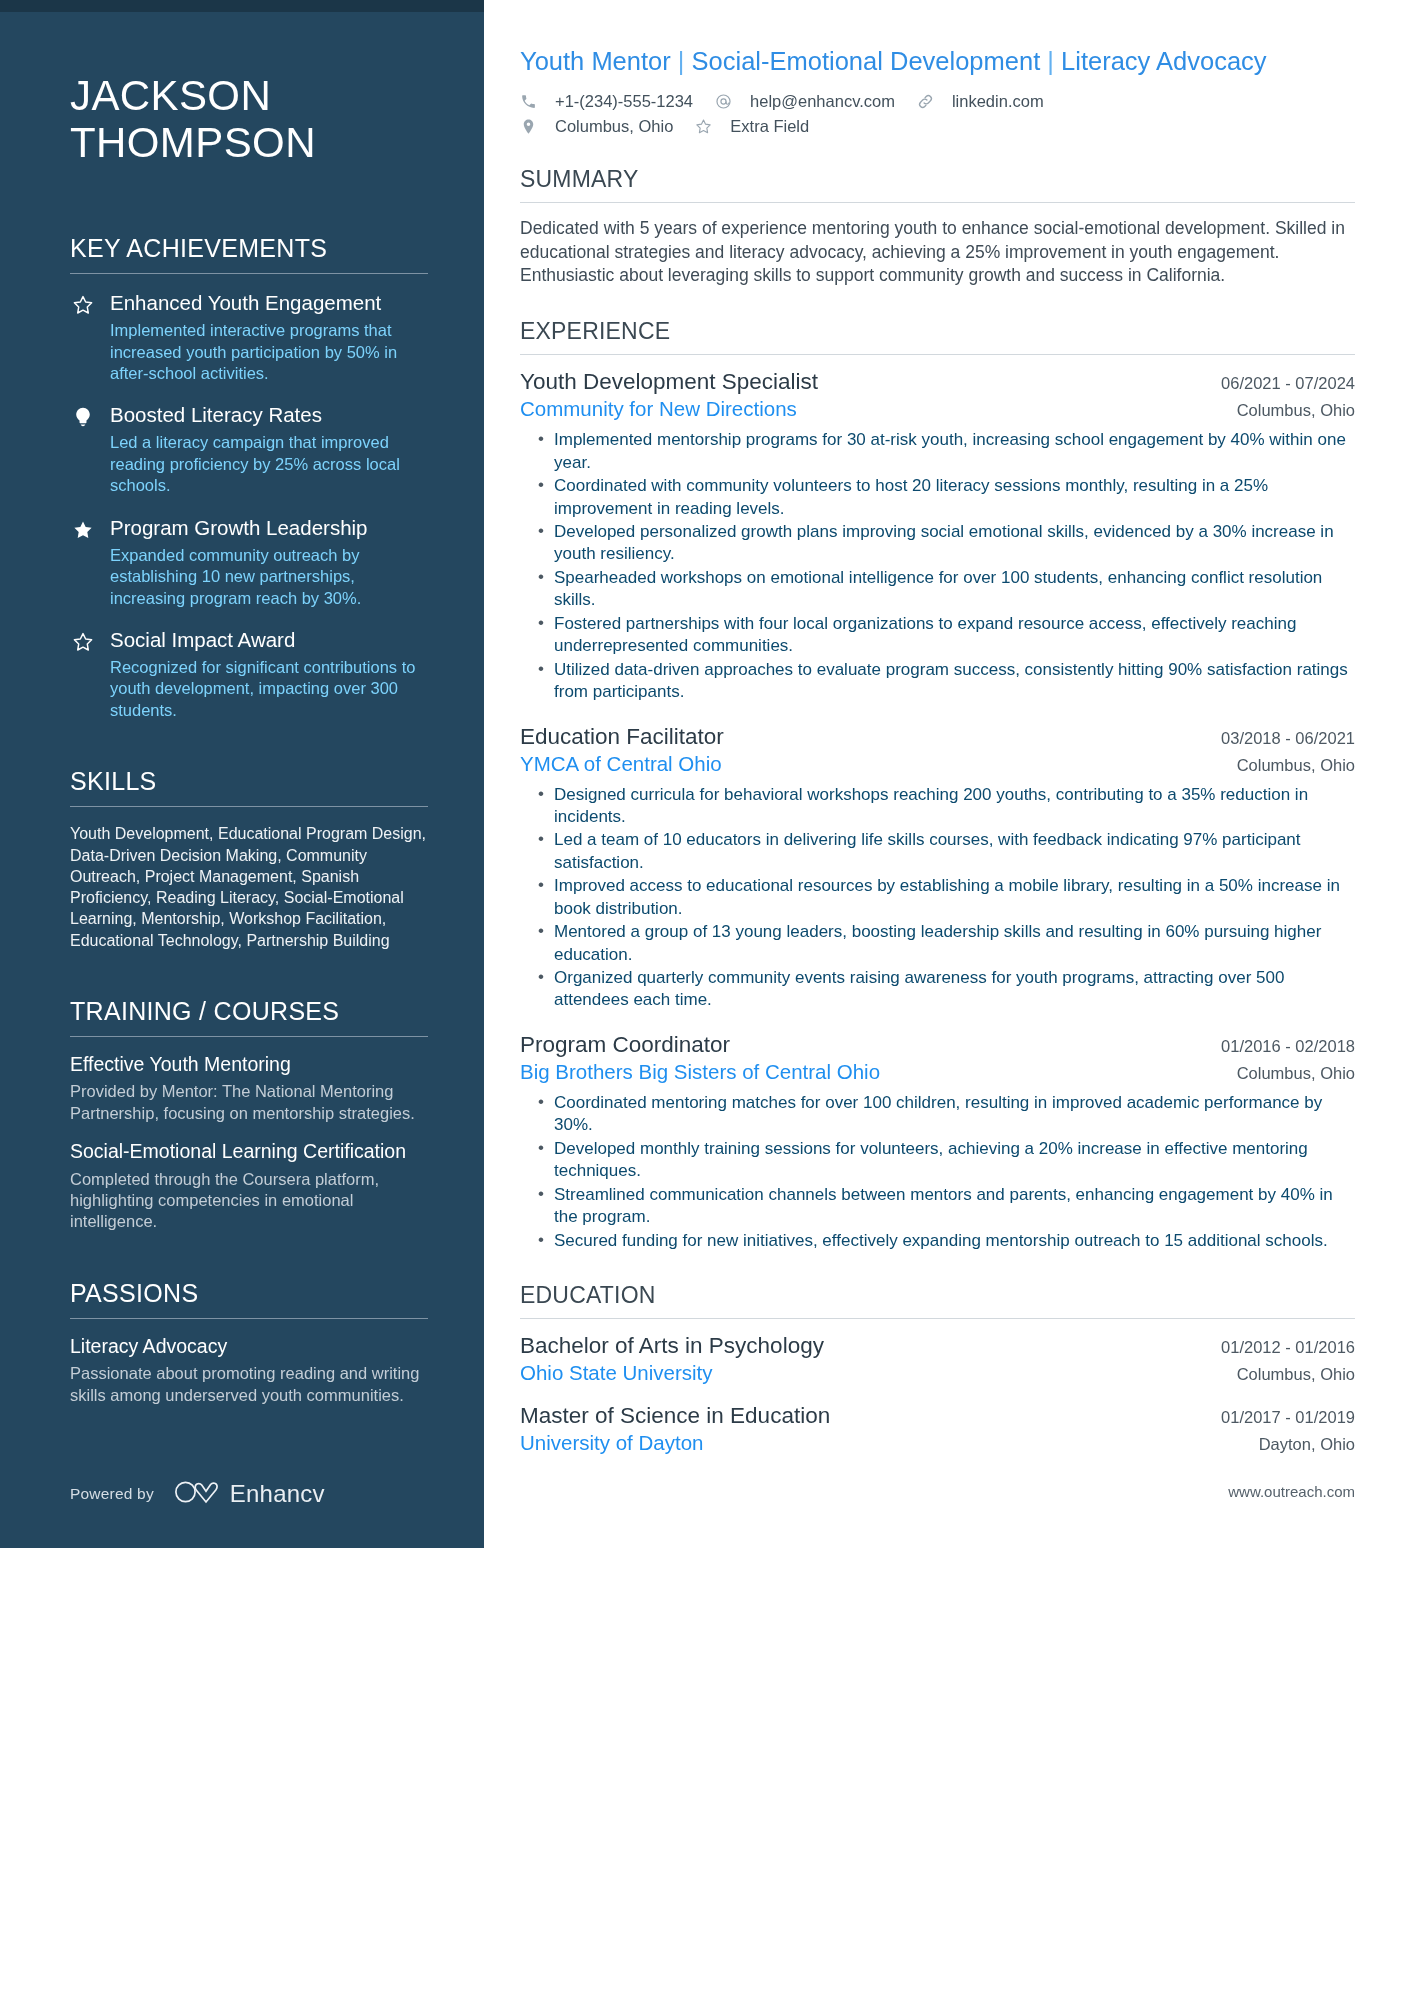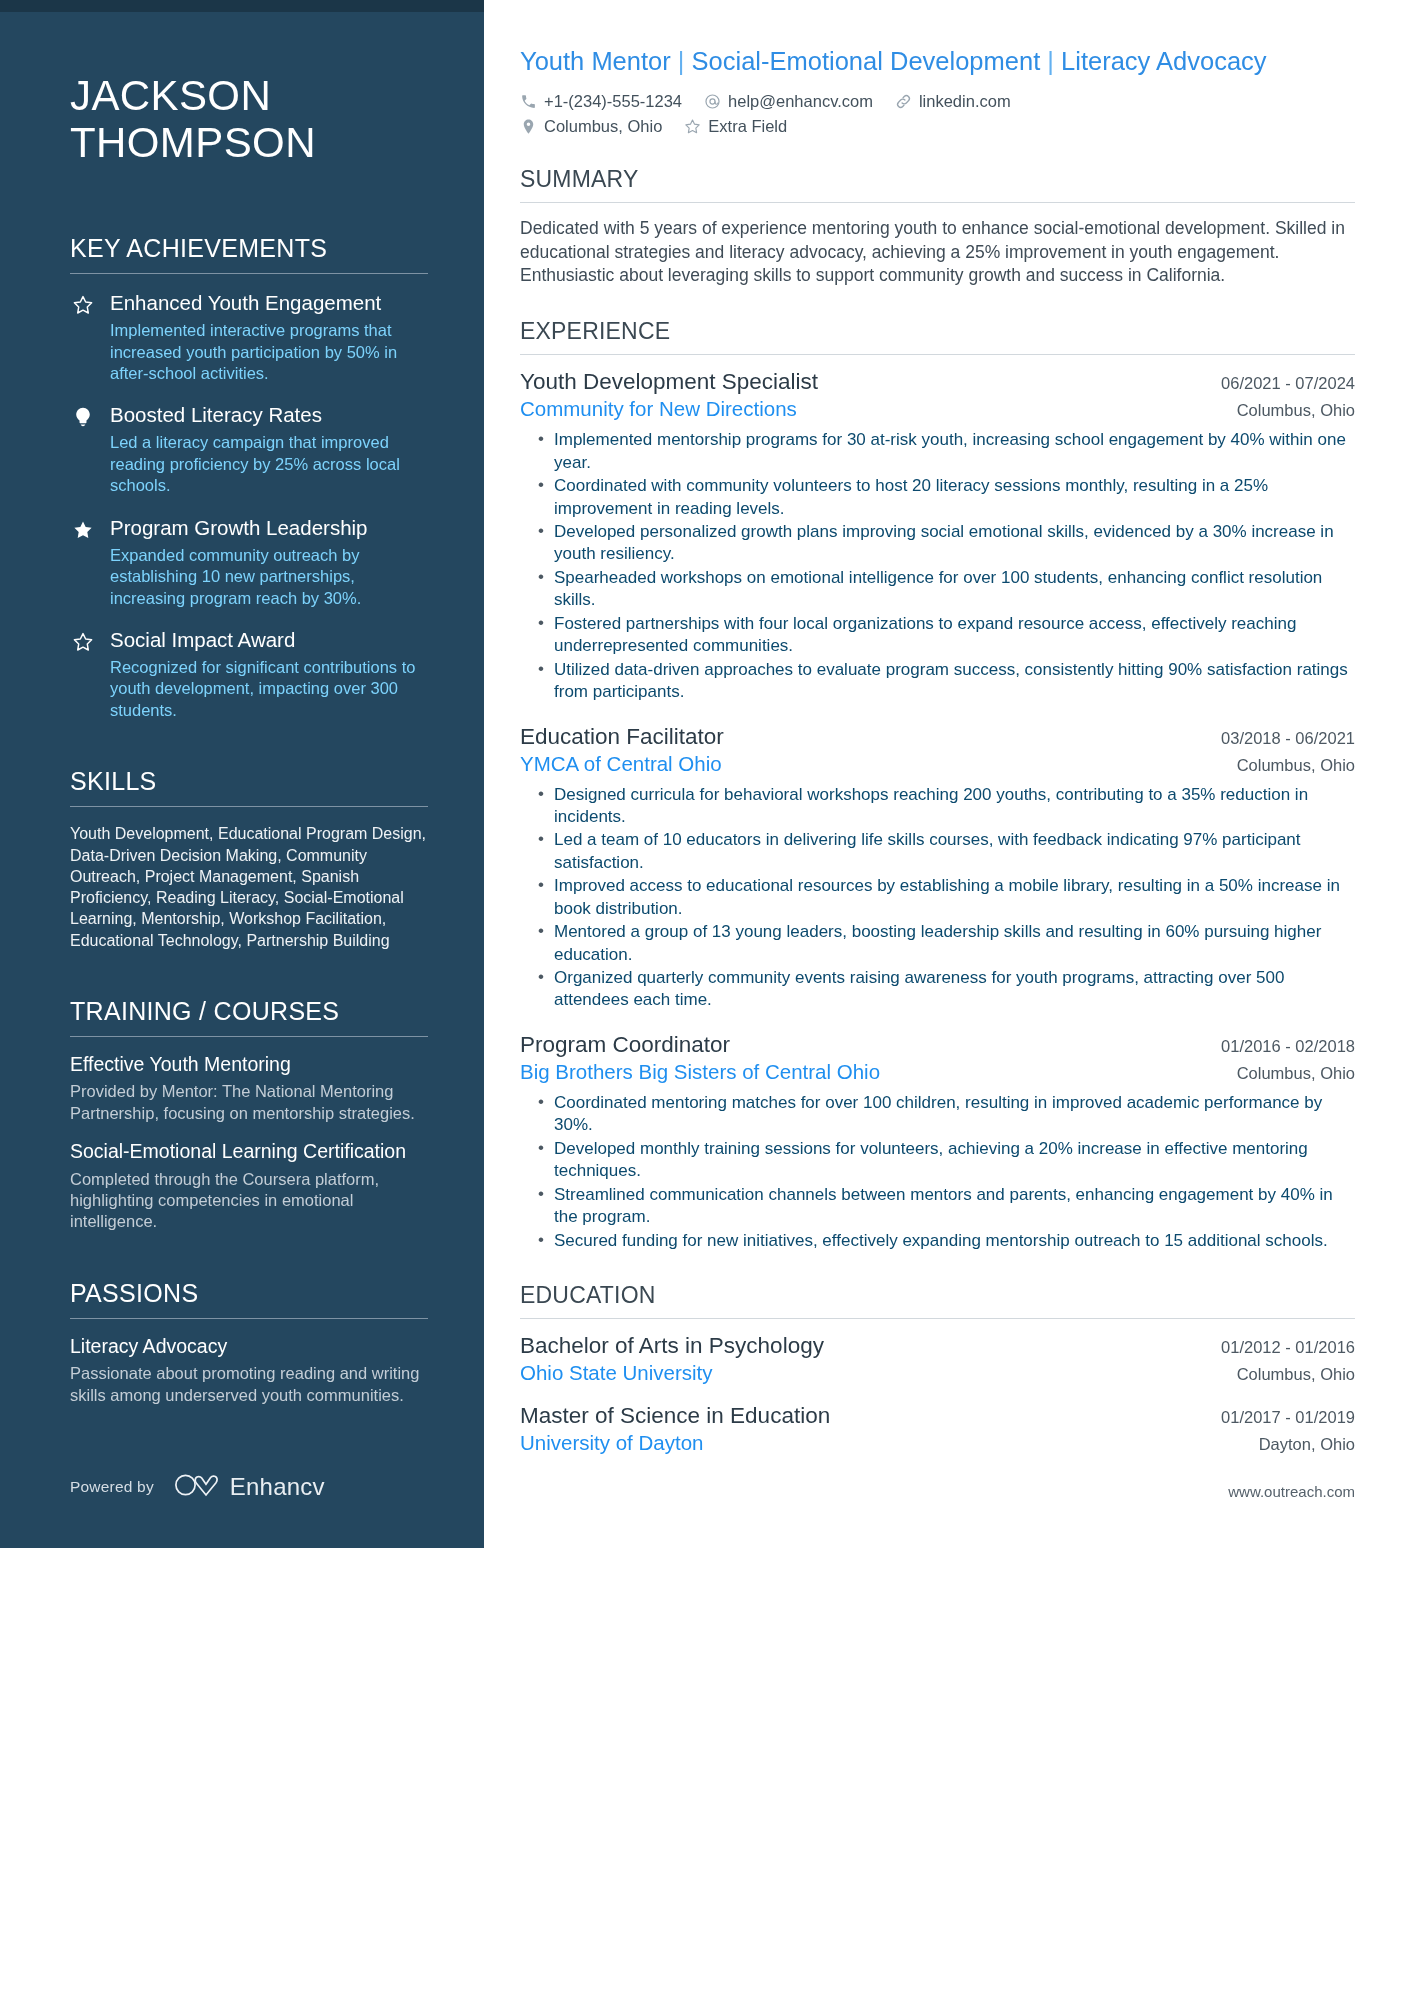--- a/index.html
+++ b/index.html
@@ -66,21 +66,21 @@
     font-size: 16px; line-height: 1.33; color: #eef2f5; margin: 0;
   }
   .course { margin-bottom: 16px; }
   .course-title {
     font-size: 19.5px; line-height: 1.2; color: #ffffff; margin: 0 0 5px 0;
   }
   .course-desc {
     font-size: 16.5px; line-height: 1.3; color: #c3cdd6; margin: 0;
   }
   .footer-brand {
-    position: absolute; left: 70px; bottom: 47px;
+    position: absolute; left: 70px; bottom: 40px;
     display: flex; align-items: center; gap: 20px;
   }
   .pb-label { font-size: 15.5px; color: #d5dde4; letter-spacing: .2px;}
   .brand-wrap { display:flex; align-items:center; gap:10px; }
   .brand-name { font-size: 24px; color:#e9eef2; letter-spacing: .2px; }
 
   
   .main {
     flex: 1 1 auto;
     padding: 46px 55px 0 36px;
@@ -89,21 +89,21 @@
   .headline {
     font-size: 25.5px;
     line-height: 1.25;
     color: #2f8de4;
     font-weight: 400;
     margin: 0 0 14px 0;
   }
   .headline .bar { color: #63b0f0; }
   .contacts { margin-bottom: 6px; }
   .crow { display: flex; flex-wrap: wrap; align-items: center; gap: 6px 22px; margin-bottom: 6px;}
-  .citem { display: inline-flex; align-items: center; gap: 7px; font-size: 16.5px; color: #43515c; }
+  .citem { display: inline-flex; align-items: center; gap: 18px; font-size: 16.5px; color: #43515c; }
   .cicon { width: 17px; height: 17px; display:inline-flex; align-items:center; justify-content:center; color:#9aa6b0; flex:0 0 17px;}
   .cicon svg { display:block; }
 
   .sec { margin-top: 30px; }
   .sec-h {
     font-size: 23px; font-weight: 400; letter-spacing: .2px;
     color: #3a4852; margin: 0 0 9px 0;
   }
   .sec-rule { border:0; border-top:1px solid #d2d8dd; margin:0 0 14px 0;}
   .summary {

